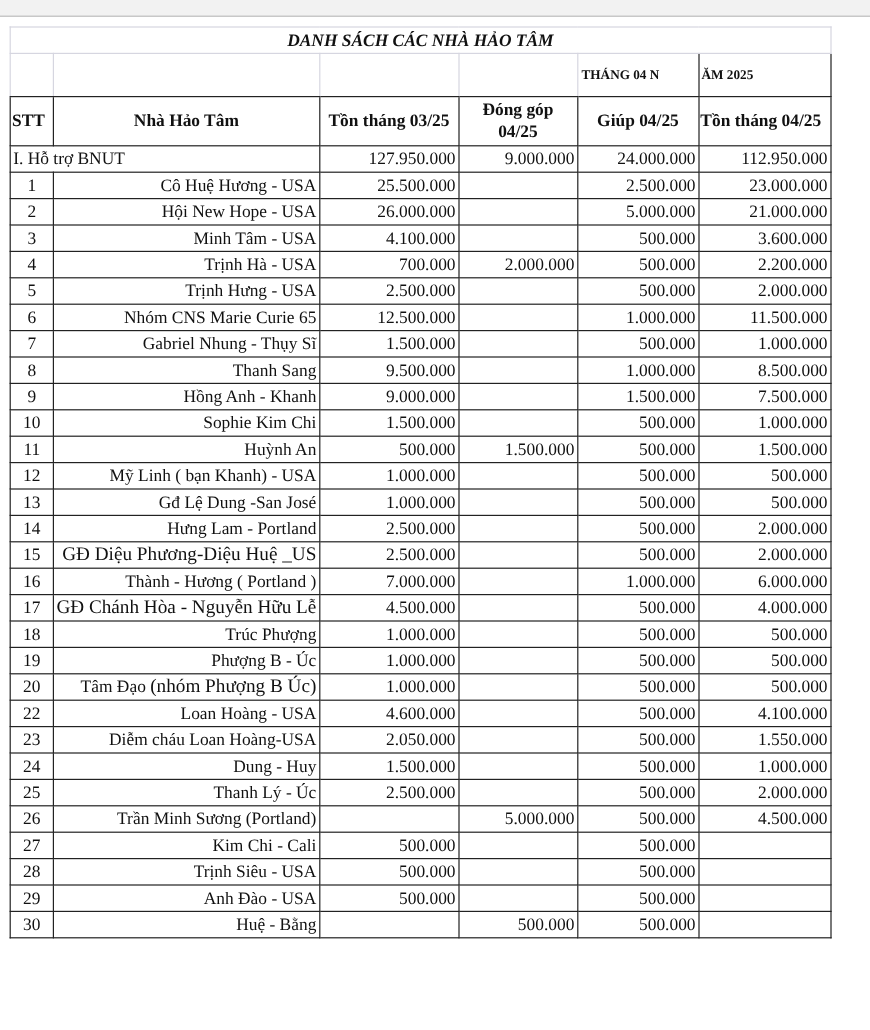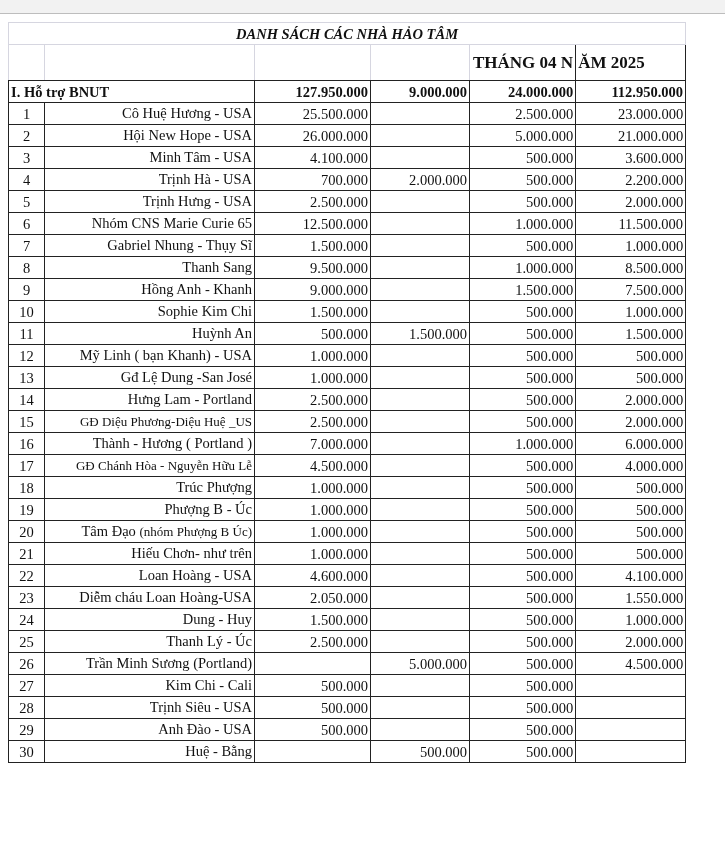--- a/index.html
+++ b/index.html
@@ -25,36 +25,36 @@
   col.c-dong { width: 99px; }
   col.c-giup { width: 101px; }
   col.c-t04 { width: 110px; }
 
   td.title {
     text-align: center; font-weight: bold; font-size: 17px; height: 22px;
     border: 1px solid #d6d6e0 !important;
     font-style: italic;
   }
   tr.row2 td { height: 35px; border-color: #d6d6e0; }
-  tr.row2 td.month { border: 1px solid #222; border-top-color: #d6d6e0; font-weight: bold; font-size: 17px; padding-left: 3px; overflow: visible; }
+  tr.row2 td.month { border: 1px solid #222; border-top-color: #d6d6e0; font-weight: bold; font-size: 11px; padding-left: 3px; overflow: visible; }
   tr.row2 td.month-r { border: 1px solid #222; border-top-color: #d6d6e0; border-left-color: #222; }
   tr.row2 td.g { border-top-color: #d6d6e0; border-left-color: #d6d6e0; border-right-color: #d6d6e0; border-bottom-color: #222; }
   tr.row2 td.g-first { border-left-color: #d6d6e0; }
 
   tr.hdr td { height: 40px; font-weight: bold; text-align: center; font-size: 14.5px; line-height: 18px; }
   tr.hdr td.stt-h { text-align: left; padding-left: 1px; }
   tr.hdr td.wrap { white-space: normal; }
   tr.hdr td.t04-h { text-align: left; padding-left: 1px; }
 
-  tr.section td { font-weight: bold; }
+  tr.section td { font-weight: normal; }
   td.sec-label { text-align: left; padding-left: 18px; }
   td.num { text-align: right; padding-right: 1px; }
   td.stt { text-align: center; }
   td.name { text-align: right; padding-left: 2px; }
-  .small { font-size: 13px; }
+  .small { font-size: 16px; }
 </style>
 </head>
 <body>
 
 <div class="topbar"></div>
 
 <table class="sheet">
   <colgroup>
     <col class="c-stt">
       <col class="c-name">
@@ -68,20 +68,28 @@
       <td class="title" colspan="6">DANH SÁCH CÁC NHÀ HẢO TÂM</td>
     </tr>
     <tr class="row2">
       <td class="g g-first"></td>
       <td class="g"></td>
       <td class="g"></td>
       <td class="g"></td>
       <td class="month">THÁNG  04  N</td>
       <td class="month month-r" style="font-weight:bold;padding-left:2px;">ĂM 2025</td>
     </tr>
+    <tr class="hdr">
+      <td class="stt-h">STT</td>
+      <td>Nhà Hảo Tâm</td>
+      <td>Tồn tháng 03/25</td>
+      <td class="wrap">Đóng góp 04/25</td>
+      <td>Giúp 04/25</td>
+      <td class="t04-h">Tồn tháng 04/25</td>
+    </tr>
     <tr class="section">
       <td class="sec-label" colspan="2">I. Hỗ trợ BNUT</td>
       <td class="num">127.950.000</td>
       <td class="num">9.000.000</td>
       <td class="num">24.000.000</td>
       <td class="num">112.950.000</td>
     </tr>
   <tr>
         <td class="stt">1</td>
         <td class="name"><span>Cô Huệ Hương - USA</span><span class="small"></span></td>
@@ -236,28 +244,20 @@
       </tr>
       <tr>
         <td class="stt">20</td>
         <td class="name"><span>Tâm Đạo </span><span class="small">(nhóm Phượng B Úc)</span></td>
         <td class="num">1.000.000</td>
         <td class="num"></td>
         <td class="num">500.000</td>
         <td class="num">500.000</td>
       </tr>
       <tr>
-        <td class="stt">21</td>
-        <td class="name"><span>Hiếu Chơn- như trên</span><span class="small"></span></td>
-        <td class="num">1.000.000</td>
-        <td class="num"></td>
-        <td class="num">500.000</td>
-        <td class="num">500.000</td>
-      </tr>
-      <tr>
         <td class="stt">22</td>
         <td class="name"><span>Loan Hoàng - USA</span><span class="small"></span></td>
         <td class="num">4.600.000</td>
         <td class="num"></td>
         <td class="num">500.000</td>
         <td class="num">4.100.000</td>
       </tr>
       <tr>
         <td class="stt">23</td>
         <td class="name"><span>Diễm cháu Loan Hoàng-USA</span><span class="small"></span></td>

